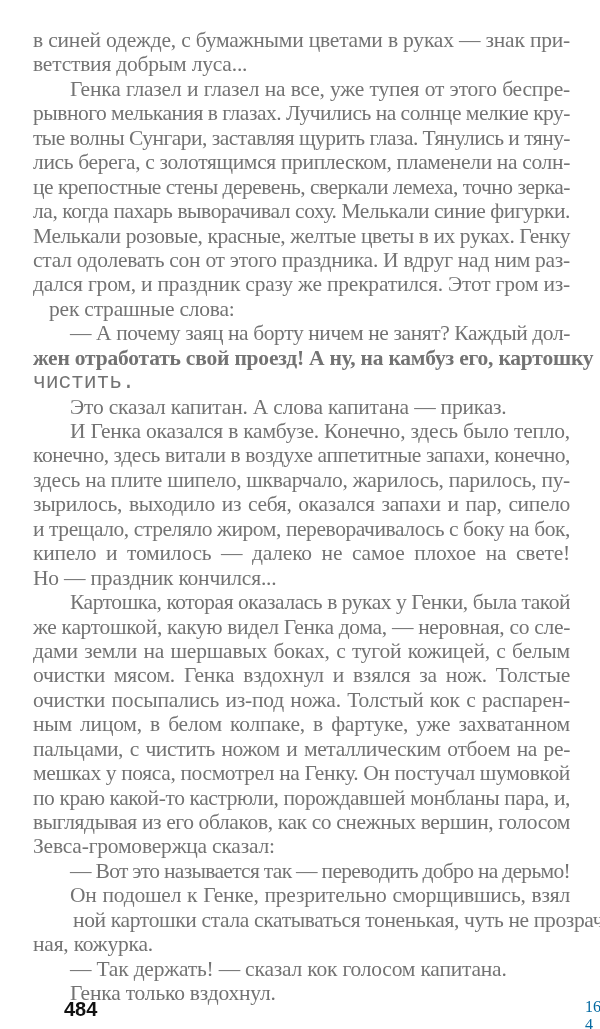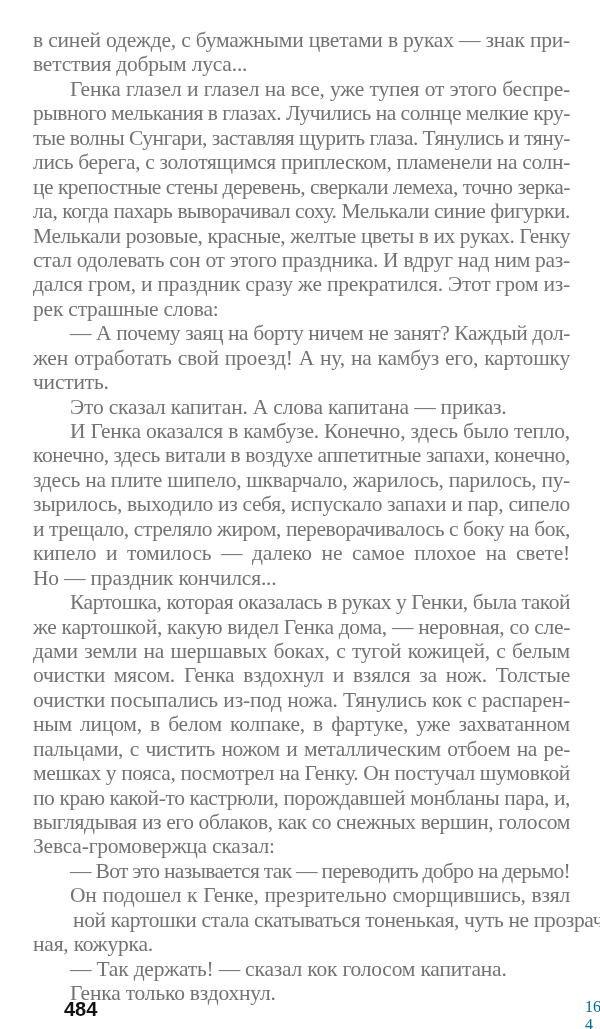--- a/index.html
+++ b/index.html
@@ -38,37 +38,37 @@
     <div class="line last" style="white-space: nowrap;">ветствия добрым луса...</div>
     <div class="line indent" style="white-space: nowrap;">Генка глазел и глазел на все, уже тупея от этого беспре-</div>
     <div class="line" style="white-space: nowrap; letter-spacing: -0.49014px;">рывного мелькания в глазах. Лучились на солнце мелкие кру-</div>
     <div class="line" style="white-space: nowrap; letter-spacing: -0.524417px;">тые волны Сунгари, заставляя щурить глаза. Тянулись и тяну-</div>
     <div class="line" style="white-space: nowrap; letter-spacing: -0.334594px;">лись берега, с золотящимся приплеском, пламенели на солн-</div>
     <div class="line" style="white-space: nowrap; letter-spacing: -0.500847px;">це крепостные стены деревень, сверкали лемеха, точно зерка-</div>
     <div class="line" style="white-space: nowrap; letter-spacing: -0.431142px;">ла, когда пахарь выворачивал соху. Мелькали синие фигурки.</div>
     <div class="line" style="white-space: nowrap; letter-spacing: -0.413542px;">Мелькали розовые, красные, желтые цветы в их руках. Генку</div>
     <div class="line" style="white-space: nowrap; letter-spacing: -0.264883px;">стал одолевать сон от этого праздника. И вдруг над ним раз-</div>
     <div class="line" style="white-space: nowrap; letter-spacing: -0.205388px;">дался гром, и праздник сразу же прекратился. Этот гром из-</div>
-    <div class="line last" style="white-space: nowrap;">рек страшные слова:</div>
+    <div class="line last" style="white-space: nowrap; margin-left: 16px;">рек страшные слова:</div>
     <div class="line indent" style="white-space: nowrap; letter-spacing: -0.398618px;">— А почему заяц на борту ничем не занят? Каждый дол-</div>
-    <div class="line" style="white-space: nowrap;">жен отработать свой проезд! А ну, на камбуз его, картошку</div>
-    <div class="line last" style="white-space: nowrap;">чистить.</div>
+    <div class="line" style="white-space: nowrap; font-weight: bold;">жен отработать свой проезд! А ну, на камбуз его, картошку</div>
+    <div class="line last" style="white-space: nowrap; font-family: Liberation Mono, monospace;">чистить.</div>
     <div class="line indent last" style="white-space: nowrap;">Это сказал капитан. А слова капитана — приказ.</div>
     <div class="line indent" style="white-space: nowrap; letter-spacing: -0.224884px;">И Генка оказался в камбузе. Конечно, здесь было тепло,</div>
     <div class="line" style="white-space: nowrap; letter-spacing: -0.423782px;">конечно, здесь витали в воздухе аппетитные запахи, конечно,</div>
     <div class="line" style="white-space: nowrap; letter-spacing: -0.274836px;">здесь на плите шипело, шкварчало, жарилось, парилось, пу-</div>
-    <div class="line" style="white-space: nowrap; letter-spacing: -0.327963px;">зырилось, выходило из себя, испускало запахи и пар, сипело</div>
+    <div class="line" style="white-space: nowrap; letter-spacing: -0.327963px;">зырилось, выходило из себя, оказался запахи и пар, сипело</div>
     <div class="line" style="white-space: nowrap; letter-spacing: -0.415787px; font-family: Liberation Serif, serif;">и трещало, стреляло жиром, переворачивалось с боку на бок,</div>
     <div class="line" style="white-space: nowrap;">кипело и томилось — далеко не самое плохое на свете!</div>
     <div class="line last" style="white-space: nowrap;">Но — праздник кончился...</div>
     <div class="line indent" style="white-space: nowrap; letter-spacing: -0.451136px;">Картошка, которая оказалась в руках у Генки, была такой</div>
     <div class="line" style="white-space: nowrap; letter-spacing: -0.306086px;">же картошкой, какую видел Генка дома, — неровная, со сле-</div>
     <div class="line" style="white-space: nowrap;">дами земли на шершавых боках, с тугой кожицей, с белым</div>
     <div class="line" style="white-space: nowrap;">очистки мясом. Генка вздохнул и взялся за нож. Толстые</div>
-    <div class="line" style="white-space: nowrap;">очистки посыпались из-под ножа. Тянулись кок с распарен-</div>
+    <div class="line" style="white-space: nowrap;">очистки посыпались из-под ножа. Толстый кок с распарен-</div>
     <div class="line" style="white-space: nowrap;">ным лицом, в белом колпаке, в фартуке, уже захватанном</div>
     <div class="line" style="white-space: nowrap; letter-spacing: -0.355398px;">пальцами, с чистить ножом и металлическим отбоем на ре-</div>
     <div class="line" style="white-space: nowrap; letter-spacing: -0.37606px;">мешках у пояса, посмотрел на Генку. Он постучал шумовкой</div>
     <div class="line" style="white-space: nowrap; letter-spacing: -0.41317px;">по краю какой-то кастрюли, порождавшей монбланы пара, и,</div>
     <div class="line" style="white-space: nowrap; letter-spacing: -0.374068px;">выглядывая из его облаков, как со снежных вершин, голосом</div>
     <div class="line last" style="white-space: nowrap;">Зевса-громовержца сказал:</div>
     <div class="line indent" style="white-space: nowrap; letter-spacing: -0.689005px;">— Вот это называется так — переводить добро на дерьмо!</div>
     <div class="line indent" style="white-space: nowrap;">Он подошел к Генке, презрительно сморщившись, взял</div>
     <div class="line" style="white-space: nowrap; letter-spacing: -0.343858px; margin-left: 40px;">ной картошки стала скатываться тоненькая, чуть не прозрач-</div>
     <div class="line last" style="white-space: nowrap;">ная, кожурка.</div>

